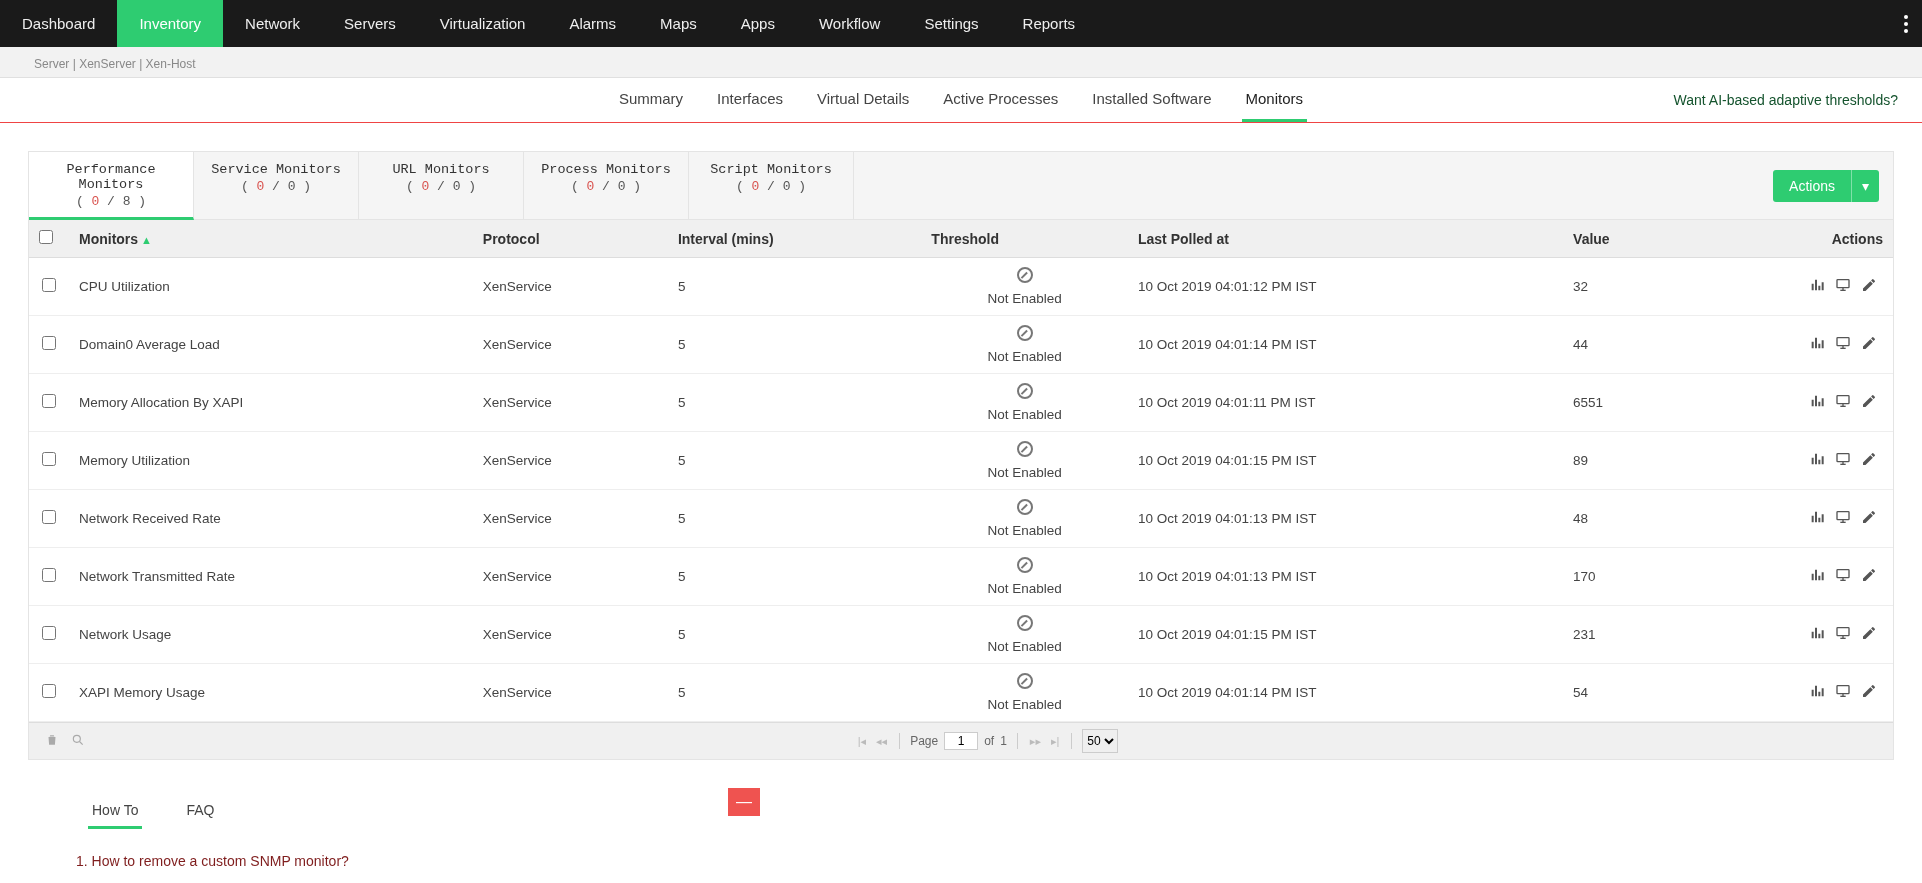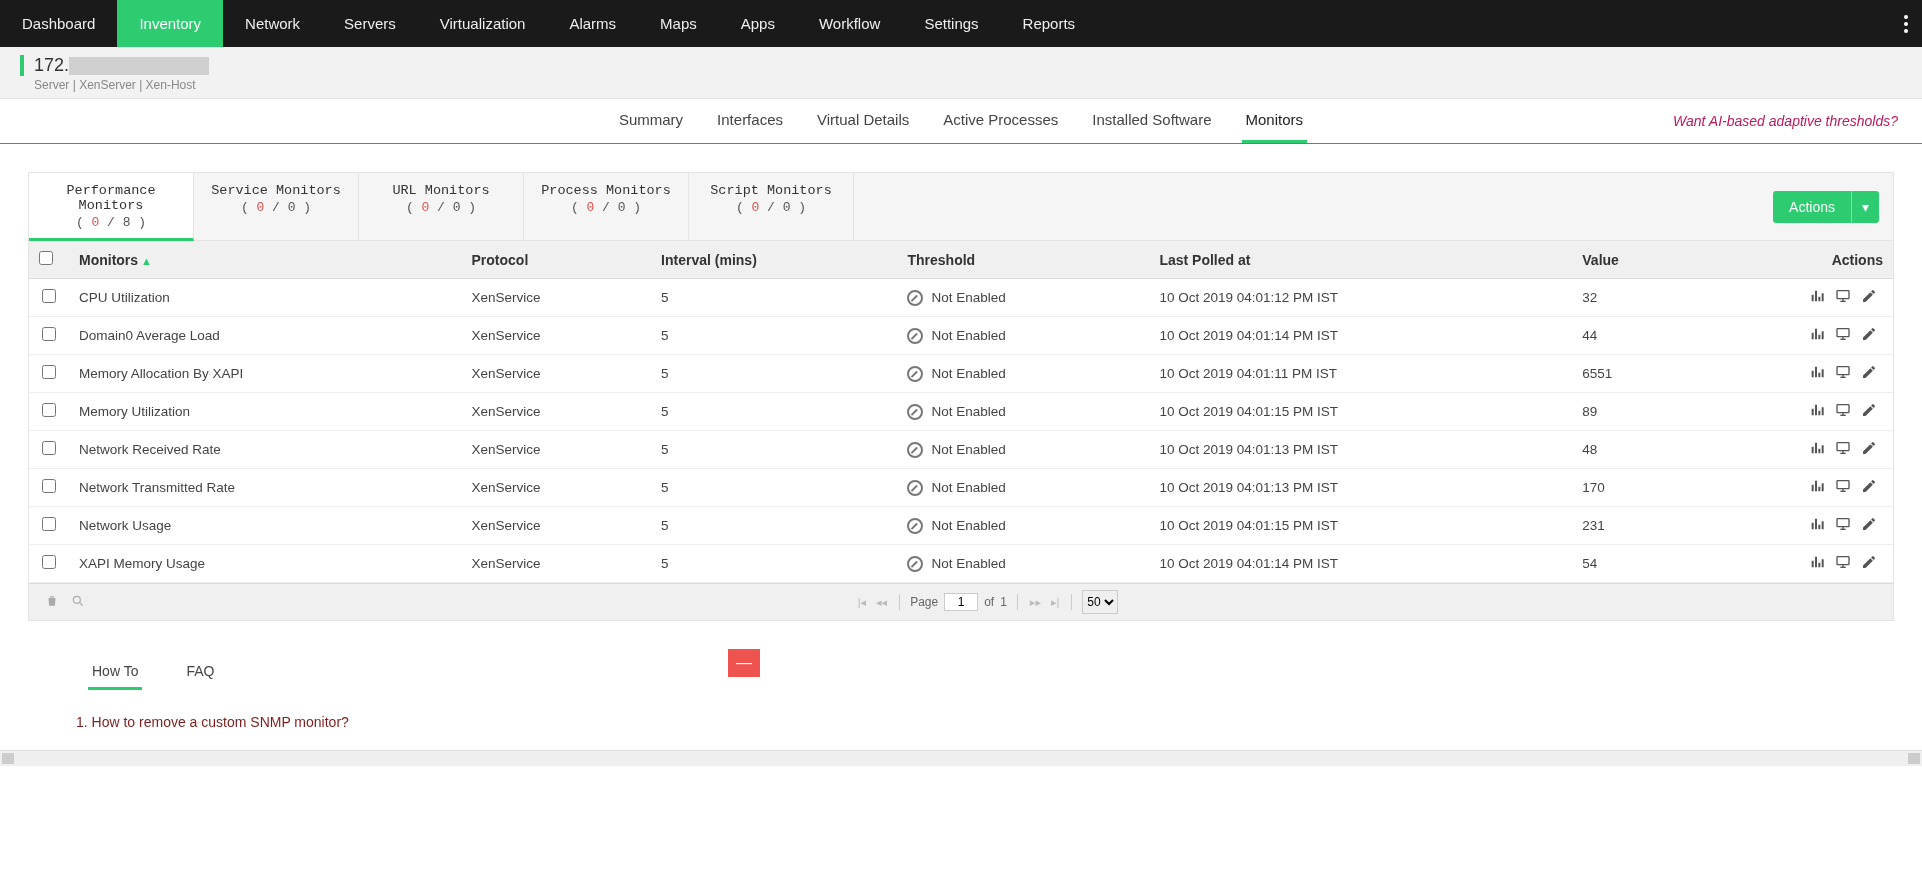--- a/index.html
+++ b/index.html
@@ -86,25 +86,24 @@
     cursor: pointer;
     border-bottom: 3px solid transparent;
   }
   .subtabs .subtab.active {
     border-bottom-color: #2ecc71;
     color: #222;
   }
   .ai-link {
     position: absolute;
     right: 24px;
-    color: #be185d;
+    color: #14532d;
     font-size: 14px;
     text-decoration: none;
     cursor: pointer;
-    font-style: italic;
   }
 
   
   .content { padding: 28px 28px 10px 28px; }
 
   
   .monitor-tabs-wrap {
     display: flex;
     align-items: stretch;
     background: #f5f5f5;
@@ -164,21 +163,21 @@
   .grid tbody td {
     padding: 9px 10px;
     border-bottom: 1px solid #eee;
     font-size: 13.5px;
     color: #444;
     vertical-align: middle;
   }
   .chk { width: 40px; text-align: center; }
   .sort-arrow { color: #2ecc71; font-size: 11px; margin-left: 3px; }
 
-  .threshold-cell { display: flex; align-items: center; gap: 8px; color:#444;}
+  .threshold-cell { display: flex; align-items: center; gap: 8px; color:#444;flex-direction:column;}
   .disabled-icon {
     width: 16px; height: 16px; border: 2px solid #777; border-radius: 50%;
     position: relative; display: inline-block;
   }
   .disabled-icon::after {
     content: ""; position: absolute; left: 2px; right: 2px; top: 50%;
     height: 2px; background: #777; transform: rotate(-45deg) translateY(-50%);
   }
 
   .row-actions { display: flex; gap: 10px; justify-content: flex-end; padding-right: 6px;}
@@ -244,25 +243,20 @@
       <div class="nav-item">Reports</div>
     </div>
   <div class="kebab">
     <span></span>
       <span></span>
       <span></span>
   </div>
 </div>
 
 <div class="header-strip">
-  <div class="ip-row">
-    <span class="ip">
-      <span>172.</span><span class="ip-mask"></span>
-    </span>
-  </div>
   <div class="breadcrumb">Server  | XenServer  | Xen-Host</div>
 </div>
 
 <div class="subtabs-wrap">
   <div class="subtabs" id="subtabs">
       <div class="subtab">Summary</div>
       <div class="subtab">Interfaces</div>
       <div class="subtab">Virtual Details</div>
       <div class="subtab">Active Processes</div>
       <div class="subtab">Installed Software</div>

